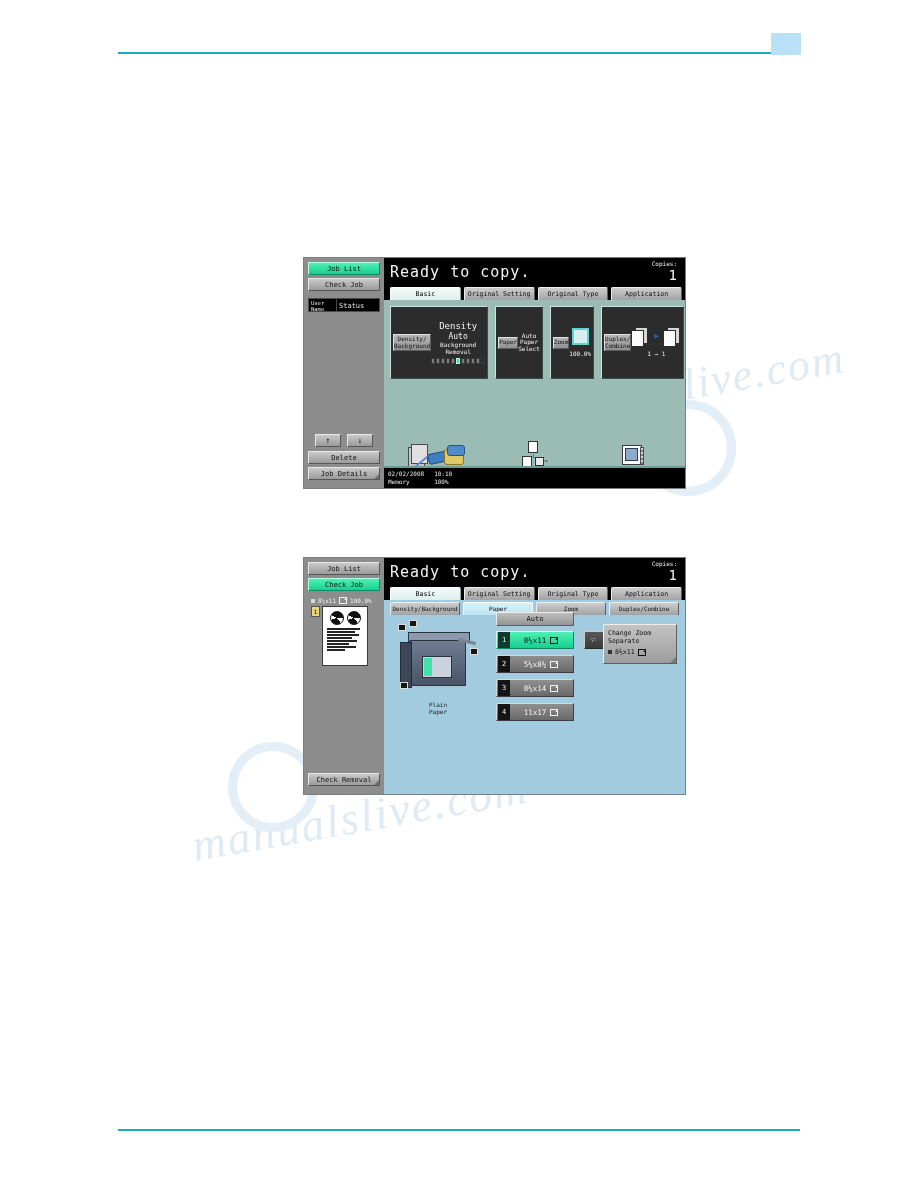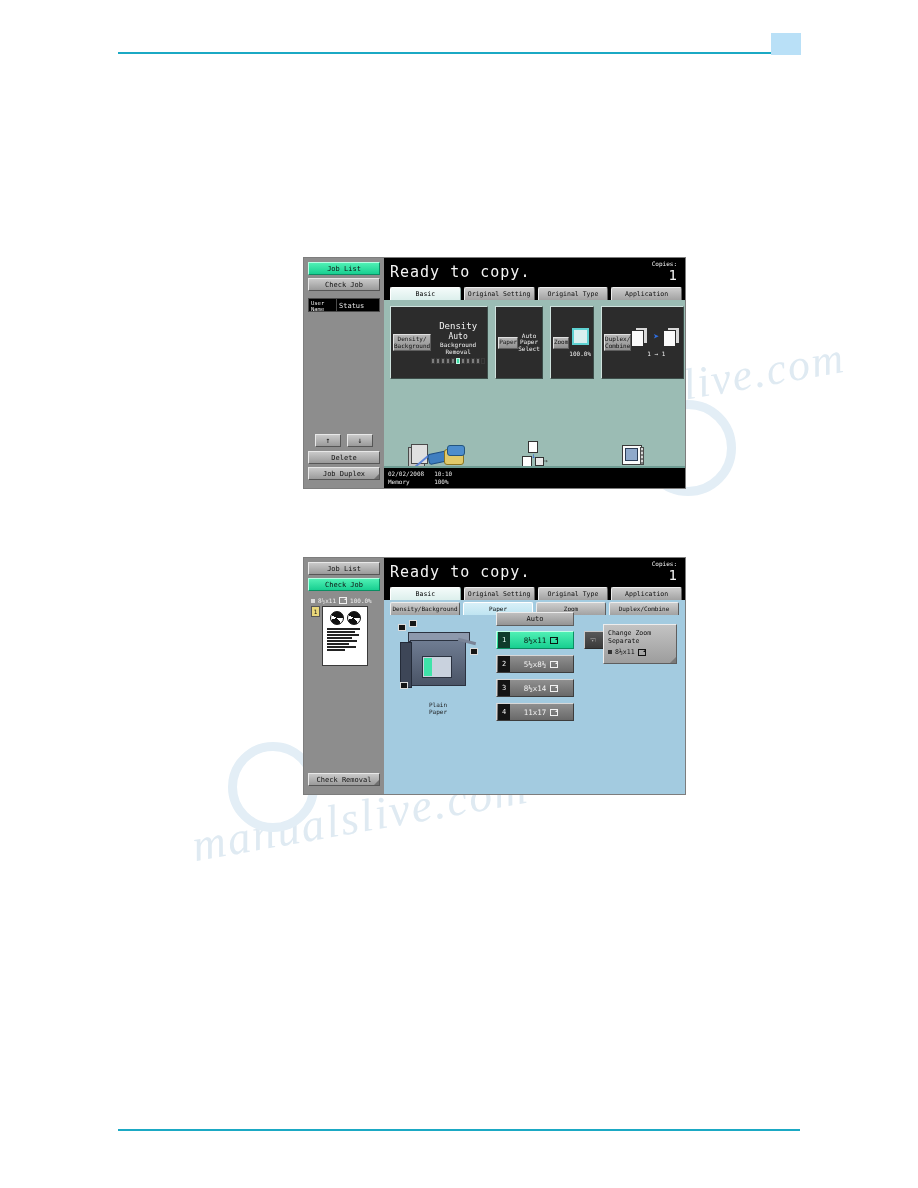--- a/index.html
+++ b/index.html
@@ -626,21 +626,21 @@
       <div class="col user">User Name</div>
       <div class="col status">Status</div>
     </div>
     <div class="rail-table-body"></div>
 
     <div class="rail-arrows">
       <div class="rail-arrow">↑</div>
       <div class="rail-arrow">↓</div>
     </div>
     <div class="rail-btn">Delete</div>
-    <div class="rail-btn corner">Job Duplex</div>
+    <div class="rail-btn corner">Job Details</div>
   </div>
 
   <div class="screen">
     <div class="title-bar">
       <div class="title-text">Ready to copy.</div>
       <div class="copies-wrap">
         <span class="copies-label">Copies:</span>
         <span class="copies-value">1</span>
       </div>
     </div>

